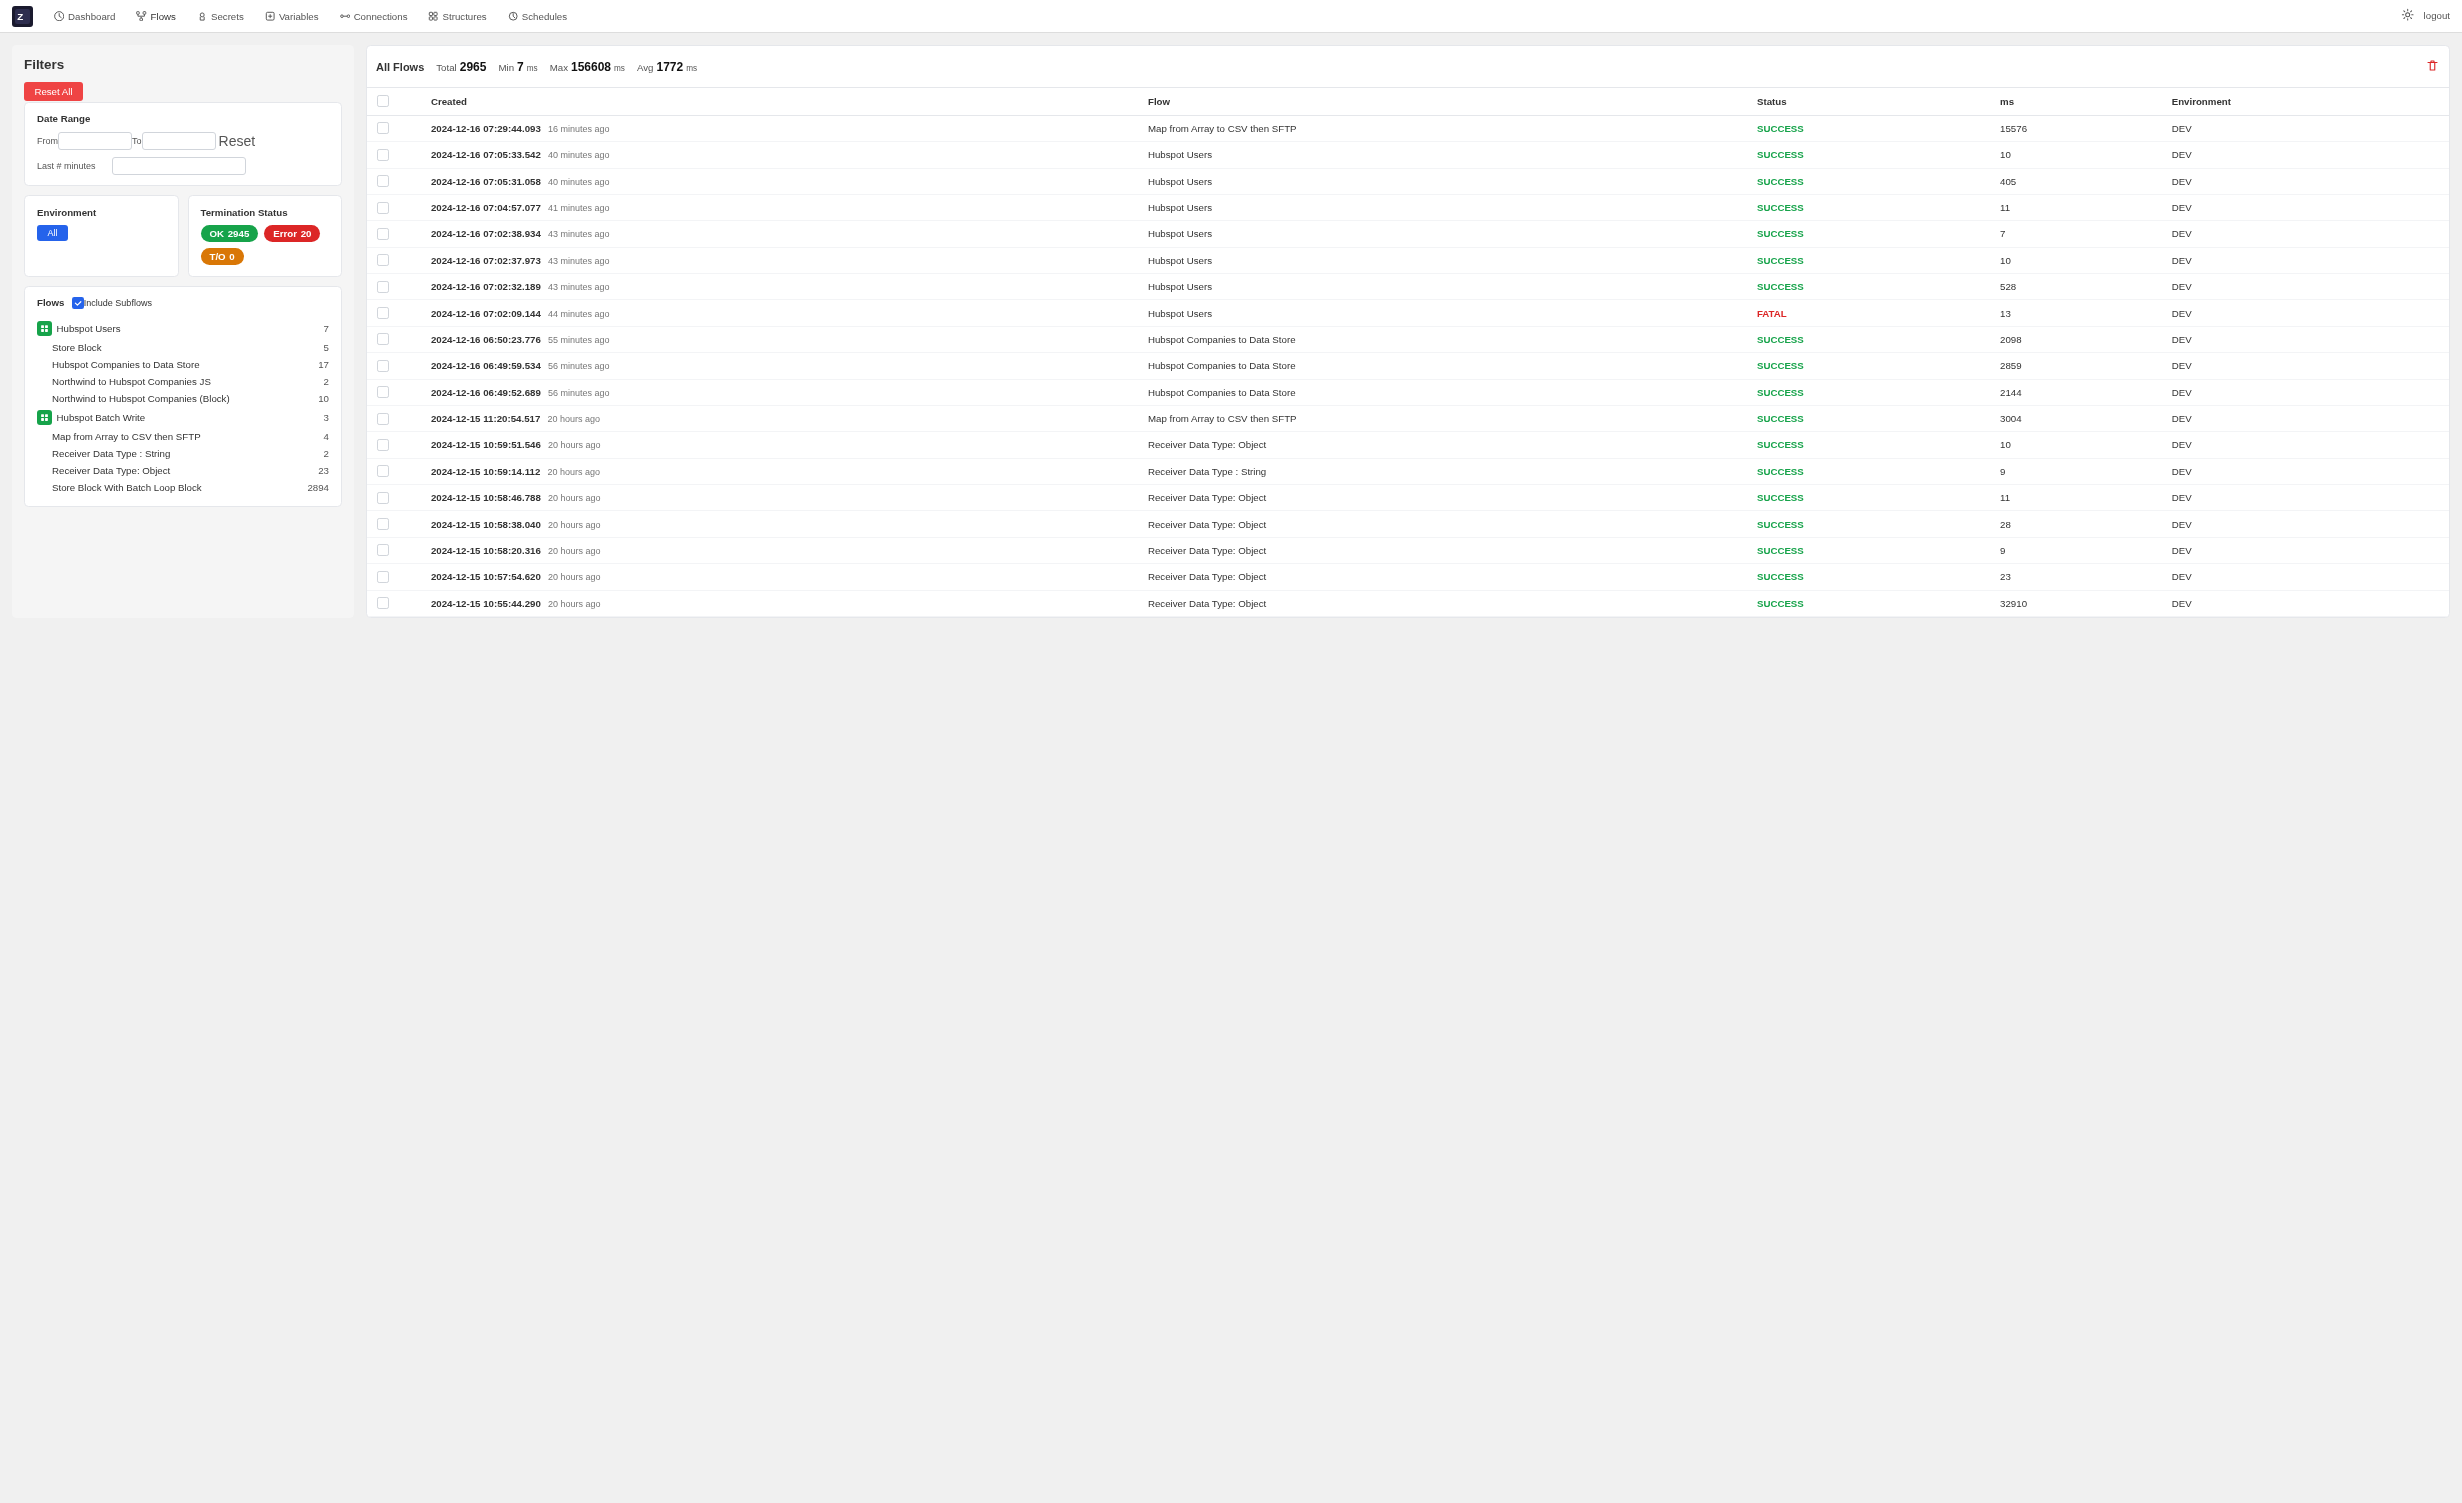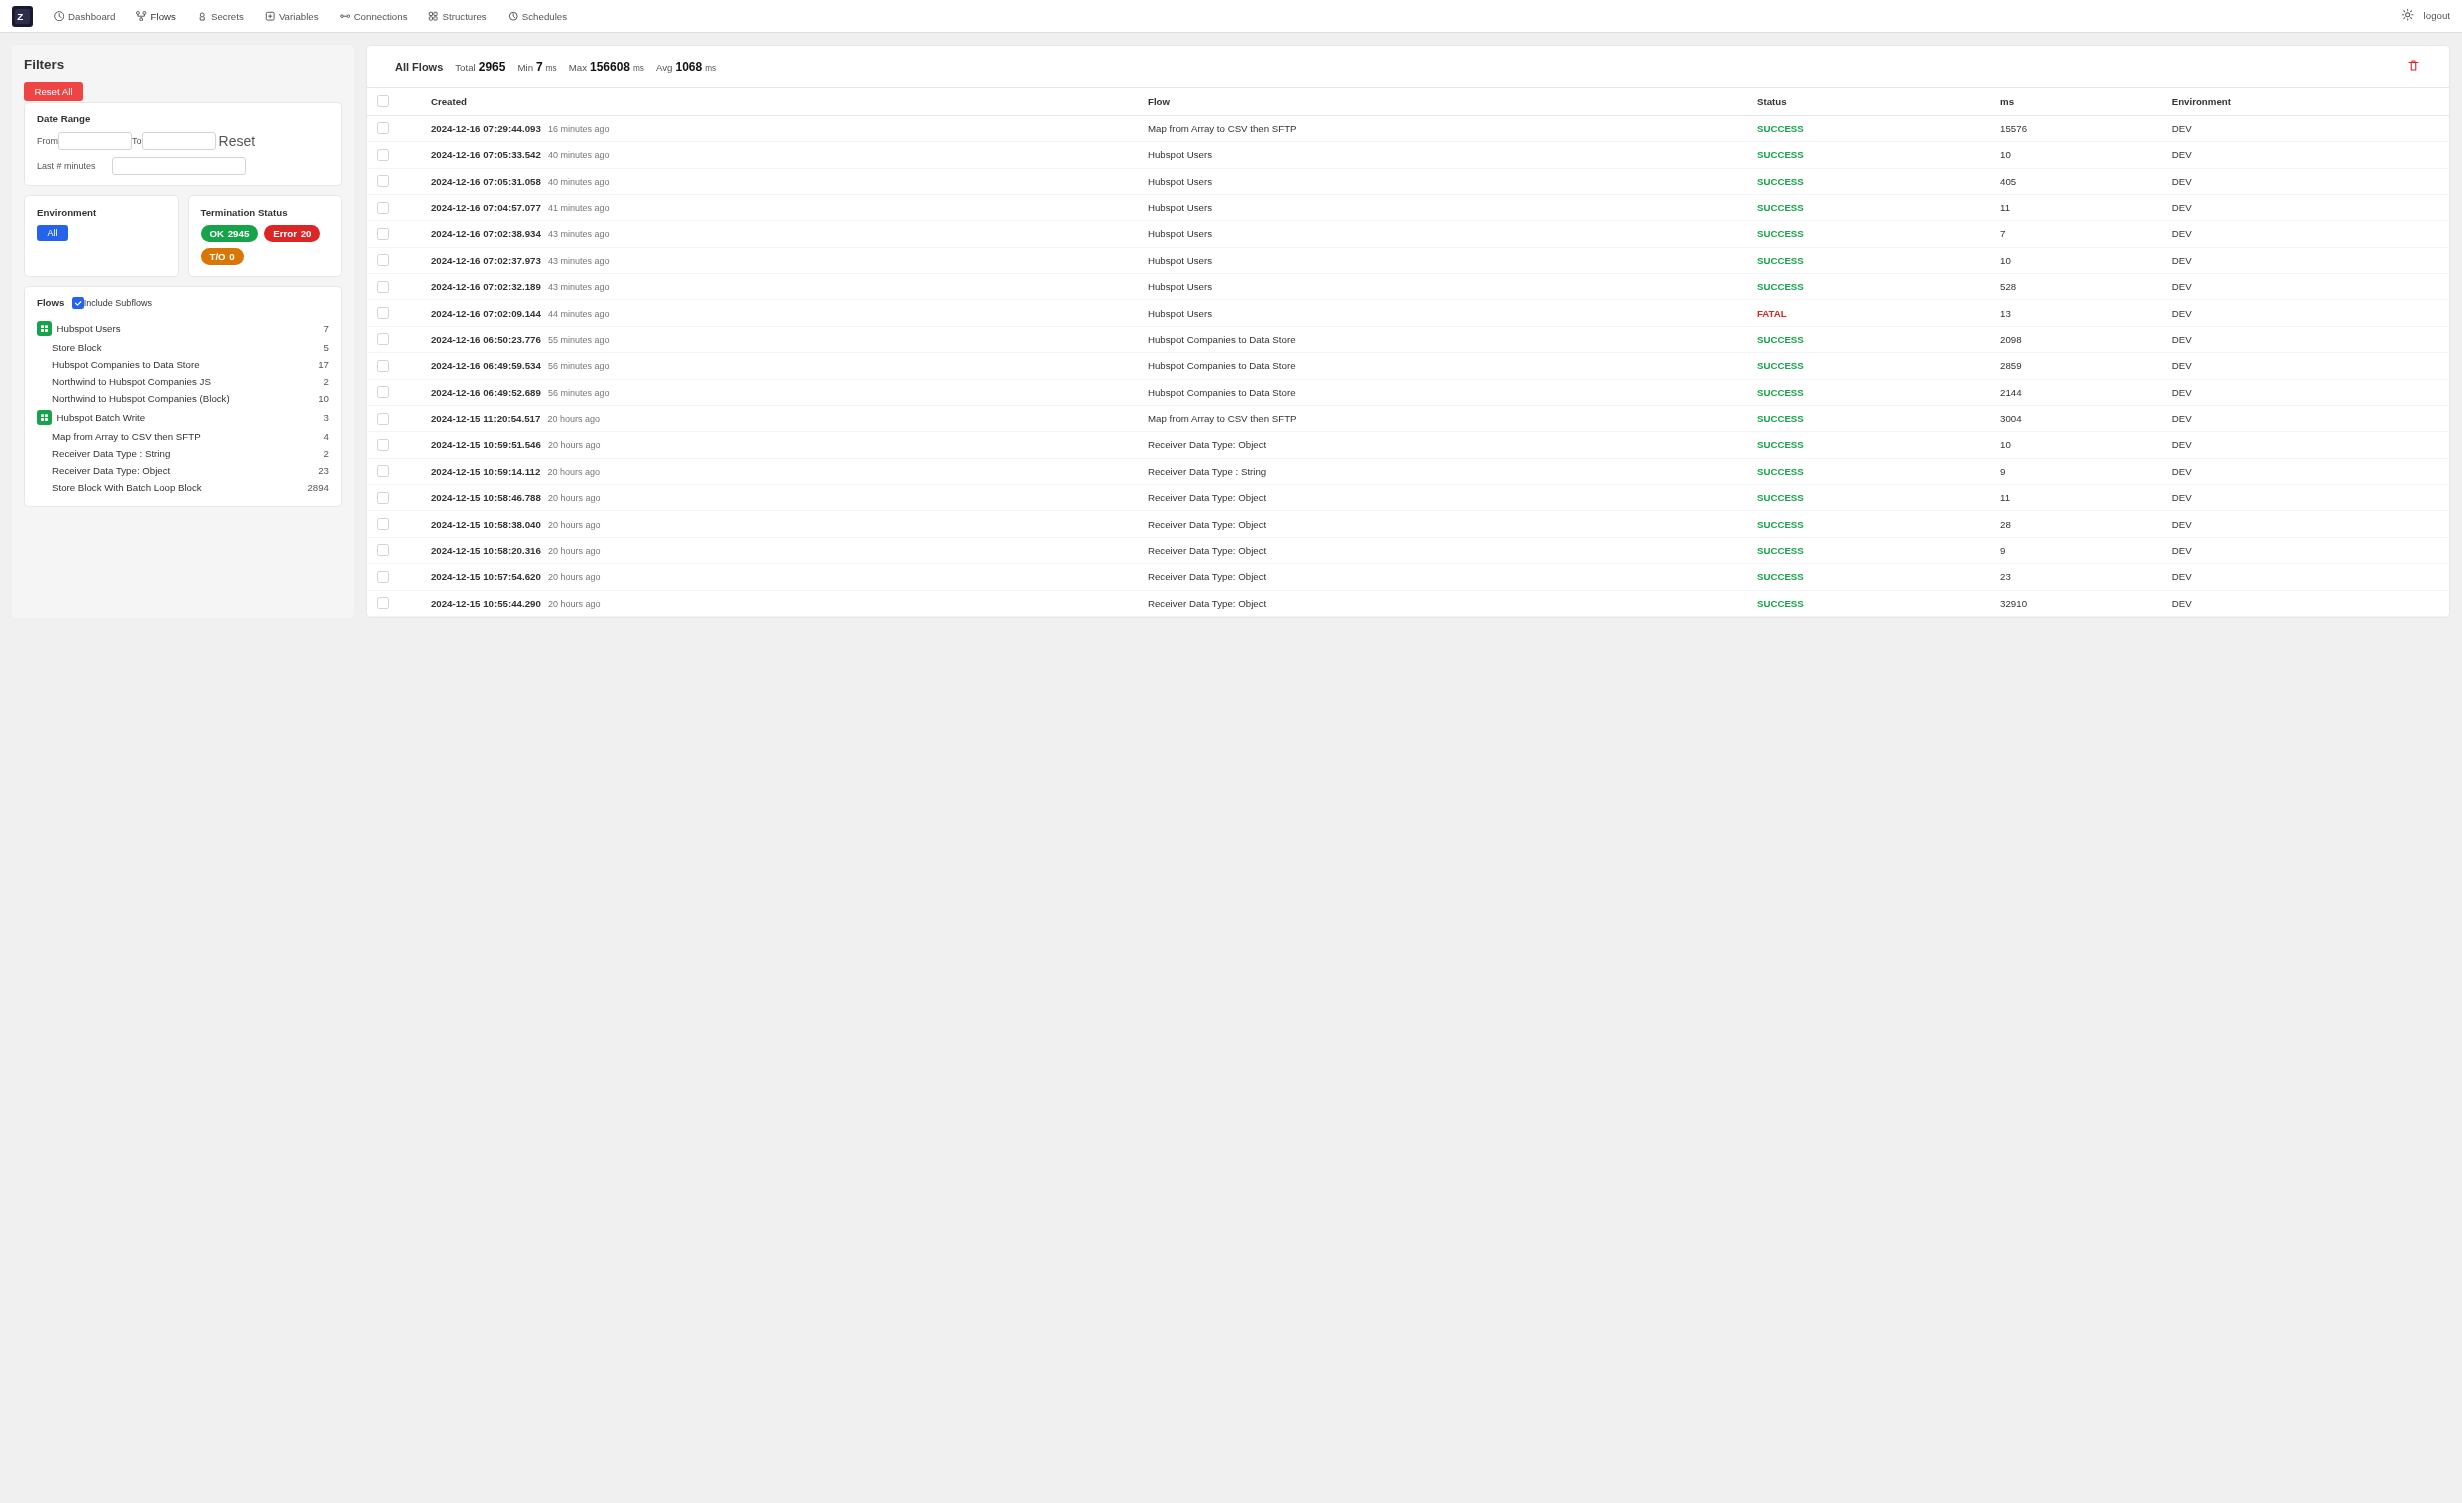--- a/index.html
+++ b/index.html
@@ -92,21 +92,21 @@
     .flow-item-count { color: #555; font-size: 9.7px; }
     .flow-indent { padding-left: 15px; }
     .flow-icon { width: 15px; height: 15px; background: #16a34a; border-radius: 3px; display: flex; align-items: center; justify-content: center; }
     .flow-icon svg { width: 9px; height: 9px; fill: #fff; }
 
     
     .right-panel { flex: 1; background: #fff; border-radius: 4.5px; border: 0.7px solid #e5e7eb; overflow: hidden; }
 
     
     .all-flows-header {
-      display: flex; align-items: center; gap: 12px; padding: 12px 28px;
+      display: flex; align-items: center; gap: 12px; padding: 12px 9px;
       border-bottom: 0.7px solid #e5e7eb;
     }
     .all-flows-title { font-size: 11px; font-weight: 600; color: #333; }
     .stat-group { display: flex; align-items: baseline; gap: 3px; }
     .stat-label { font-size: 9.7px; color: #555; }
     .stat-value { font-size: 12px; font-weight: 700; color: #111; }
     .stat-unit { font-size: 8.2px; color: #555; }
     .trash-btn { margin-left: auto; cursor: pointer; color: #dc2626; }
 
     
@@ -369,21 +369,21 @@
       </div>
 
       <div class="stat-group">
         <span class="stat-label">Max</span>
         <span class="stat-value">156608</span>
         <span class="stat-unit">ms</span>
       </div>
 
       <div class="stat-group">
         <span class="stat-label">Avg</span>
-        <span class="stat-value">1068</span>
+        <span class="stat-value">1772</span>
         <span class="stat-unit">ms</span>
       </div>
 
       <div class="trash-btn">
         <svg width="15" height="15" viewBox="0 0 20 20" fill="none">
           <path d="M4 6h12M8 6V4h4v2M7 6v10h6V6H7z" stroke="#dc2626" stroke-width="1.5" stroke-linecap="round" stroke-linejoin="round"></path>
         </svg>
       </div>
     </div>
 

